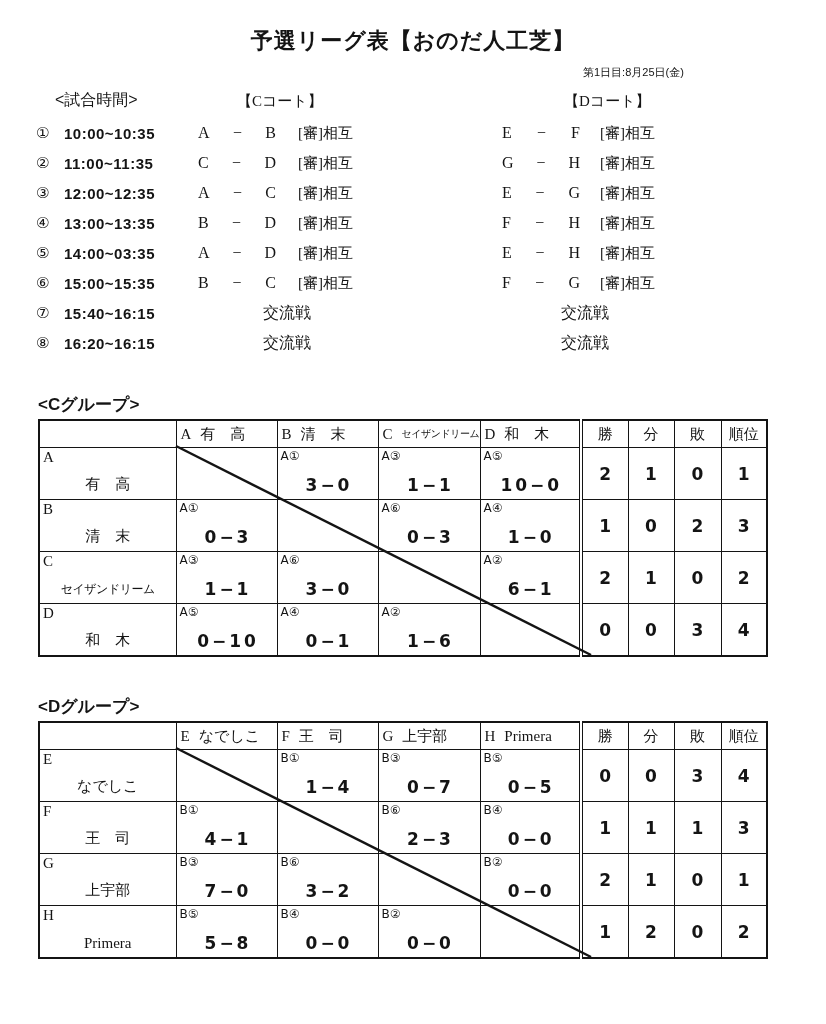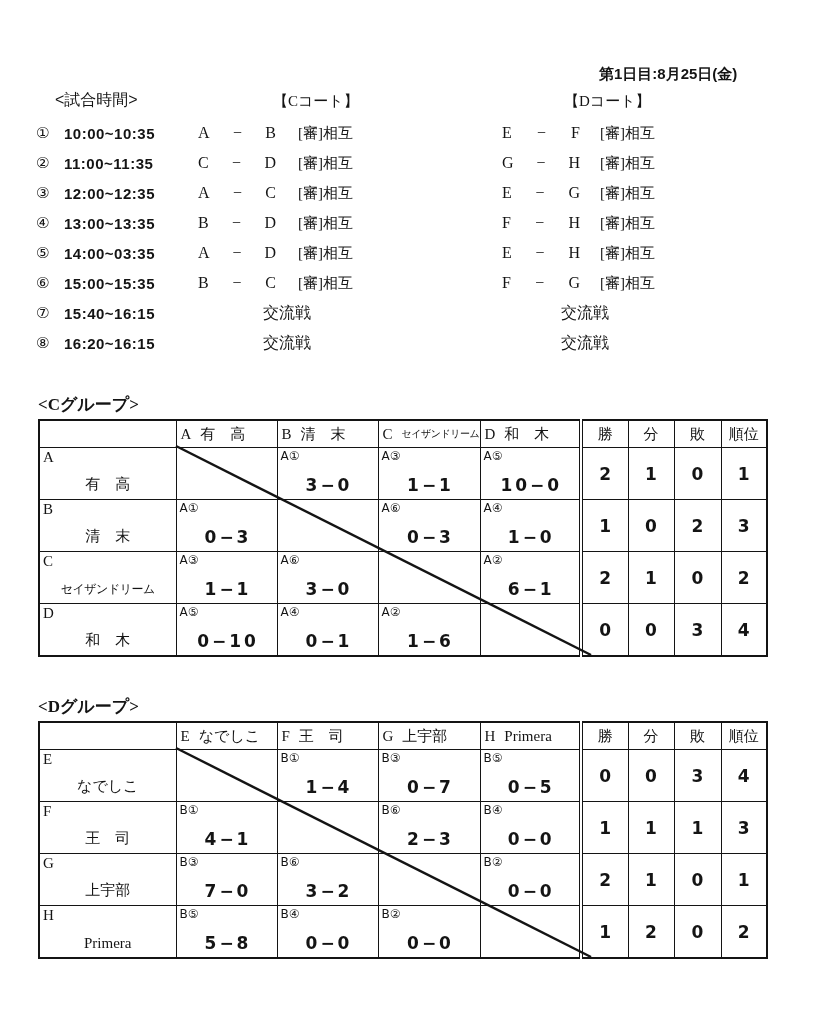--- a/index.html
+++ b/index.html
@@ -3,43 +3,43 @@
 <meta charset="utf-8">
 <style>
   html,body { margin:0; padding:0; background:#ffffff; }
   .page { position:relative; width:826px; height:1024px; background:#fff;
           font-family:"Liberation Serif","DejaVu Serif",serif; color:#141414; overflow:hidden; }
 
   .title { position:absolute; top:26px; left:0; width:100%; text-align:center;
            font-family:"Liberation Sans","DejaVu Sans",sans-serif; font-weight:700;
            font-size:22px; letter-spacing:1px; }
   .date  { position:absolute; top:65px; left:583px;
-           font-family:"Liberation Sans","DejaVu Sans",sans-serif; font-weight:700; font-size:15px;margin-left:16px; }
+           font-family:"Liberation Sans","DejaVu Sans",sans-serif; font-weight:400; font-size:11px; }
 
   .sch-head-time { position:absolute; top:90px; left:55px;
            font-family:"Liberation Sans","DejaVu Sans",sans-serif; font-weight:400; font-size:16px; }
-  .sch-head-c { position:absolute; top:92px; left:237px; font-size:15px;margin-left:36px; }
+  .sch-head-c { position:absolute; top:92px; left:237px; font-size:15px; }
   .sch-head-d { position:absolute; top:92px; left:564px; font-size:15px; }
 
   .schedule { position:absolute; top:118px; left:0; width:826px; }
   .sch-row { position:relative; height:30px; }
   .sch-row > span { position:absolute; top:0; height:30px; display:flex; align-items:center; }
   .sch-no   { left:36px;  font-family:"DejaVu Sans",sans-serif; font-size:15px; }
   .sch-time { left:64px;  font-family:"Liberation Sans","DejaVu Sans",sans-serif;
               font-weight:700; font-size:15px; letter-spacing:0.5px; }
   .sch-match { justify-content:space-between; font-size:16px; }
   .sch-c-match { left:198px; width:78px; }
   .sch-d-match { left:502px; width:78px; }
   .sch-c-ref { left:298px; font-size:15px; }
   .sch-d-ref { left:600px; font-size:15px; }
   .sch-c-event { left:198px; width:178px; justify-content:center; font-size:16px; }
   .sch-d-event { left:500px; width:170px; justify-content:center; font-size:16px; }
 
   .grp-label { position:absolute; left:38px;
-               font-family:Liberation Serif, serif; font-weight:700; font-size:17px; }
+               font-family:Liberation Sans, sans-serif; font-weight:700; font-size:17px; }
   .grp-c-label { top:393px; } .grp-d-label { top:695px; }
   .grp-table { position:absolute; left:38px; width:728px; }
   .grp-c-table { top:419px; } .grp-d-table { top:721px; }
 
   table { border-collapse:collapse; table-layout:fixed; width:728px; border:2px solid #141414; }
   th,td { border:1px solid #141414; padding:0; vertical-align:top; font-weight:normal; overflow:hidden; }
   tr.hrow th { height:26px; }
   tr.drow td { height:51px; }
   .hcell { display:flex; align-items:center; gap:9px; padding-left:4px; height:100%;
            font-size:15px; text-align:left; }
@@ -56,20 +56,21 @@
   .r-name { margin-top:auto; text-align:center; font-size:15px; padding-bottom:5px; }
   .r-name.small { font-size:12px; letter-spacing:-0.5px; }
   .diag { position:absolute; left:0; top:0; overflow:visible; pointer-events:none; }
   .diag line { stroke:#141414; stroke-width:2.4; }
 </style>
 </head>
 <body>
 
 <div class="page">
 
+  <div class="title">予選リーグ表【おのだ人工芝】</div>
   <div class="date">第1日目:8月25日(金)</div>
 
   <div class="sch-head-time">&lt;試合時間&gt;</div>
   <div class="sch-head-c">【Cコート】</div>
   <div class="sch-head-d">【Dコート】</div>
 
   <div class="schedule">
 
     <div class="sch-row">
       <span class="sch-no">①</span>

